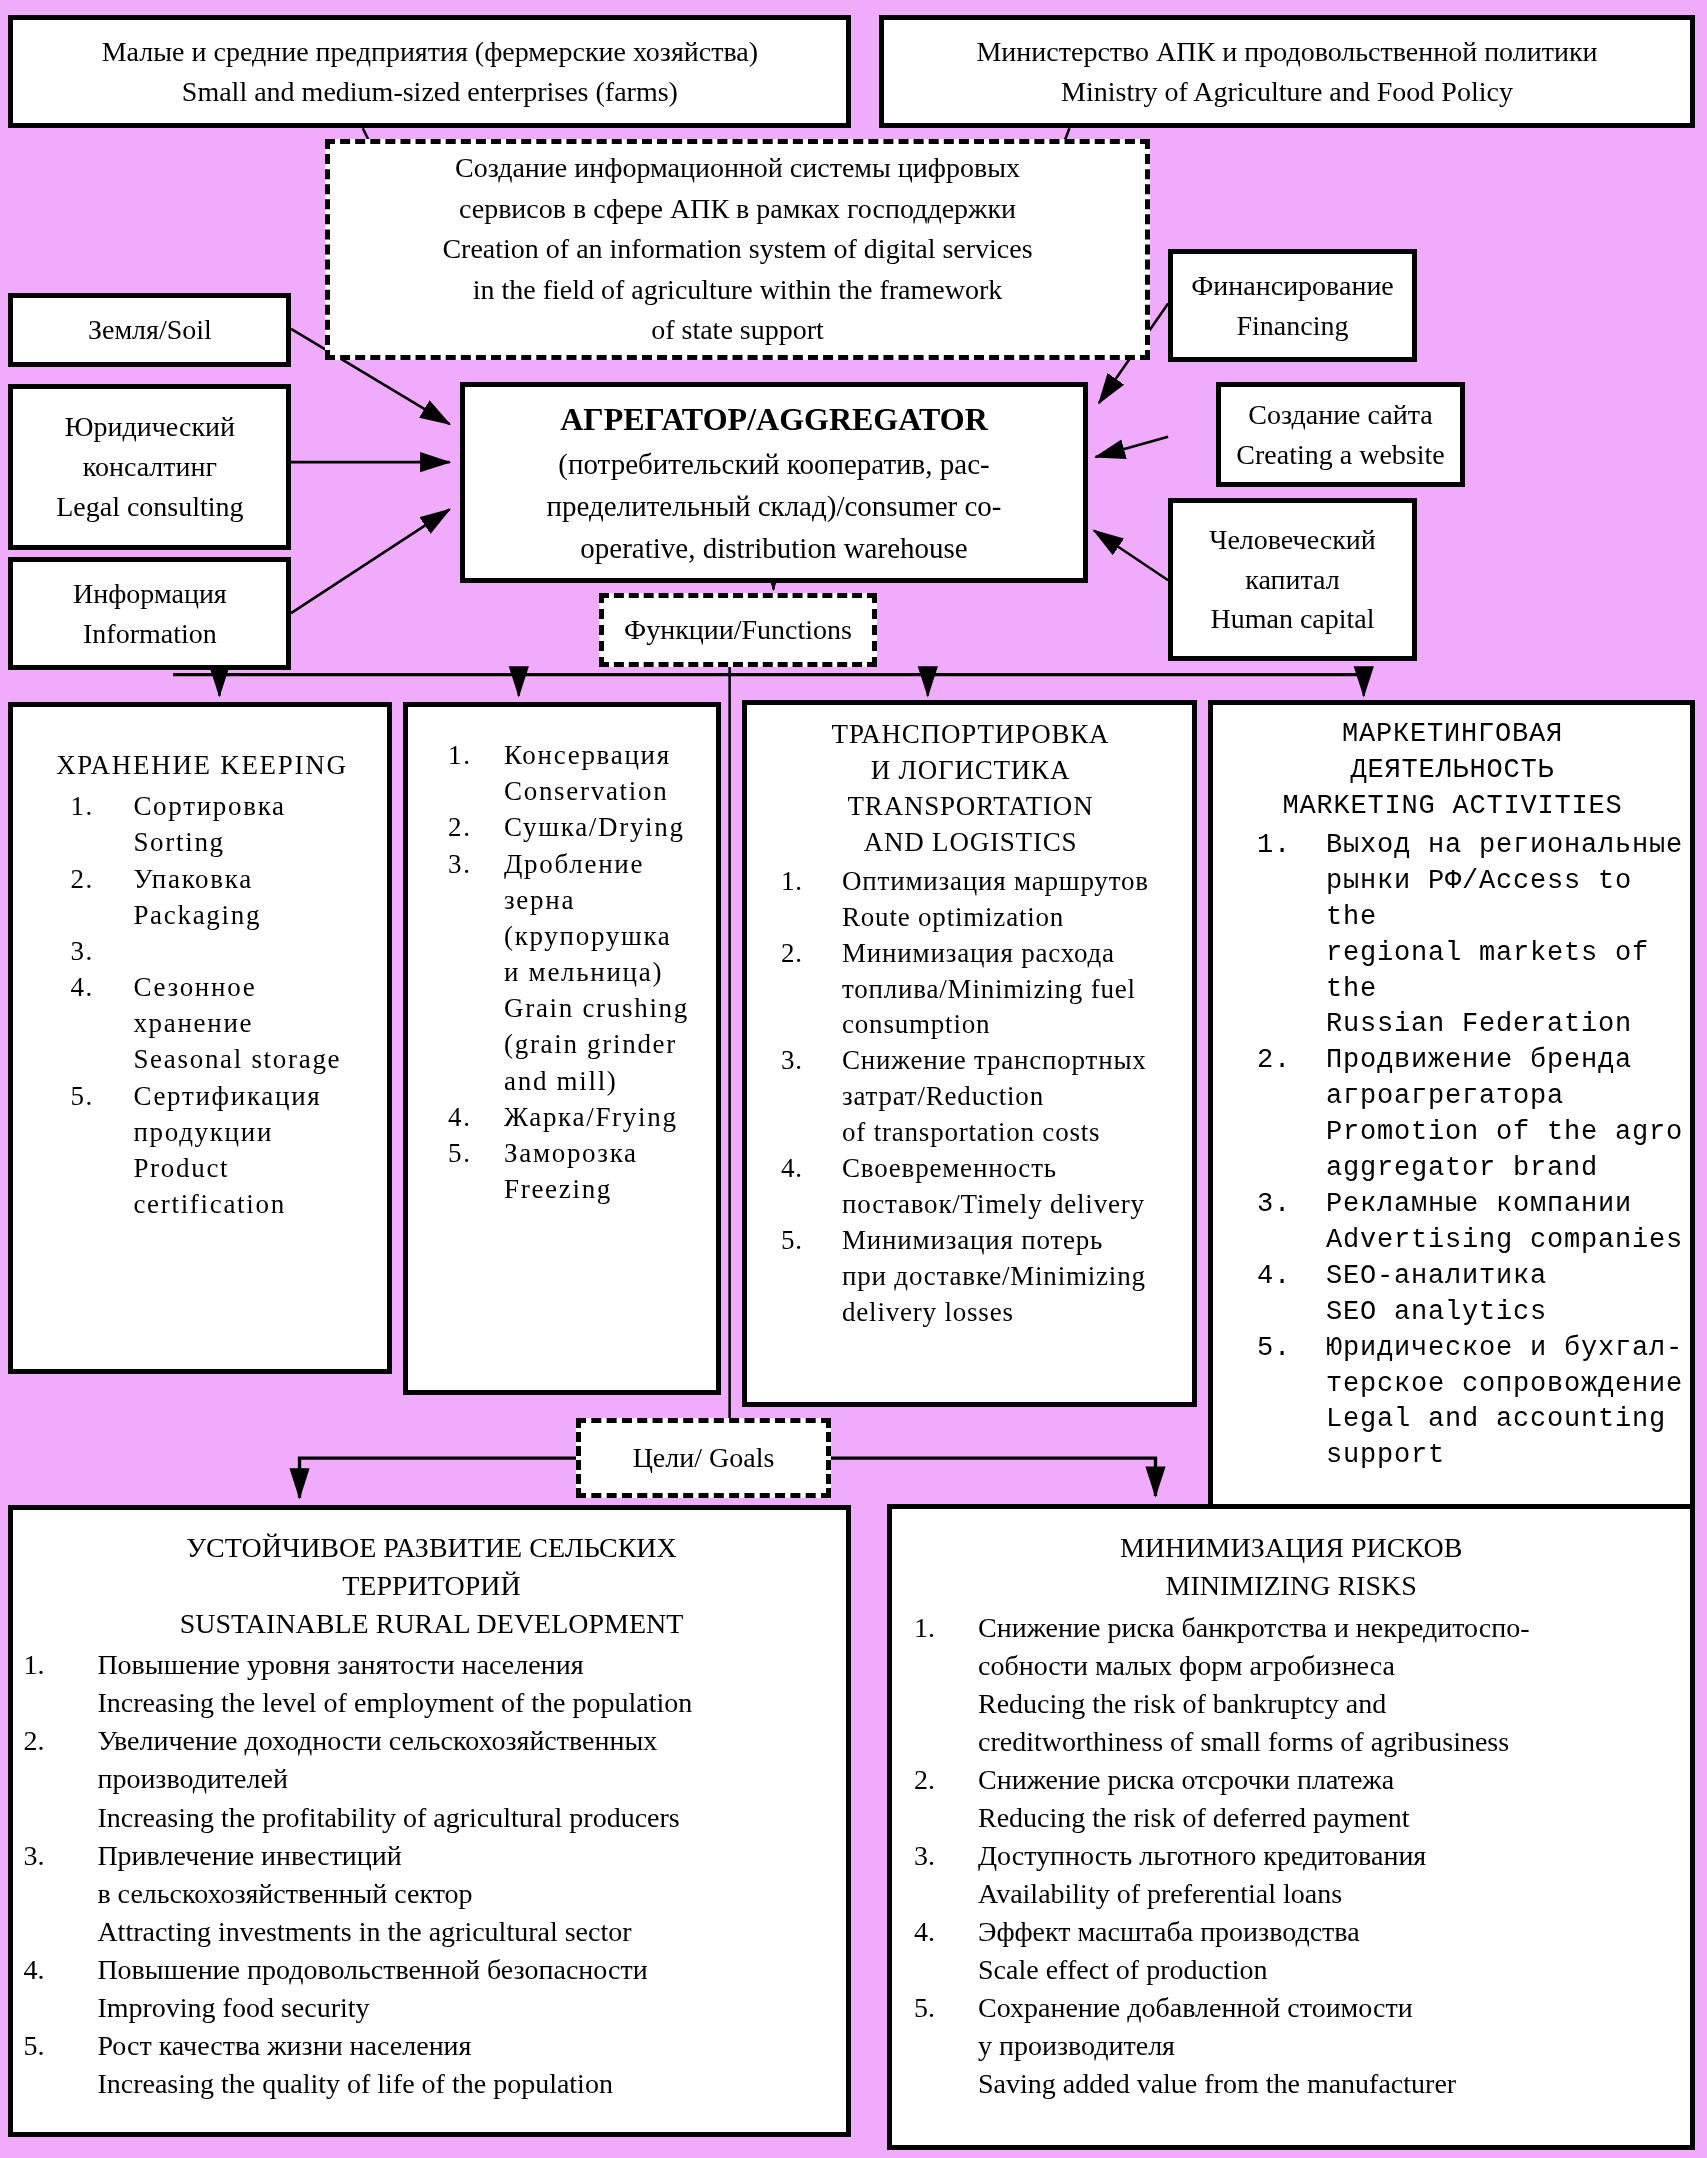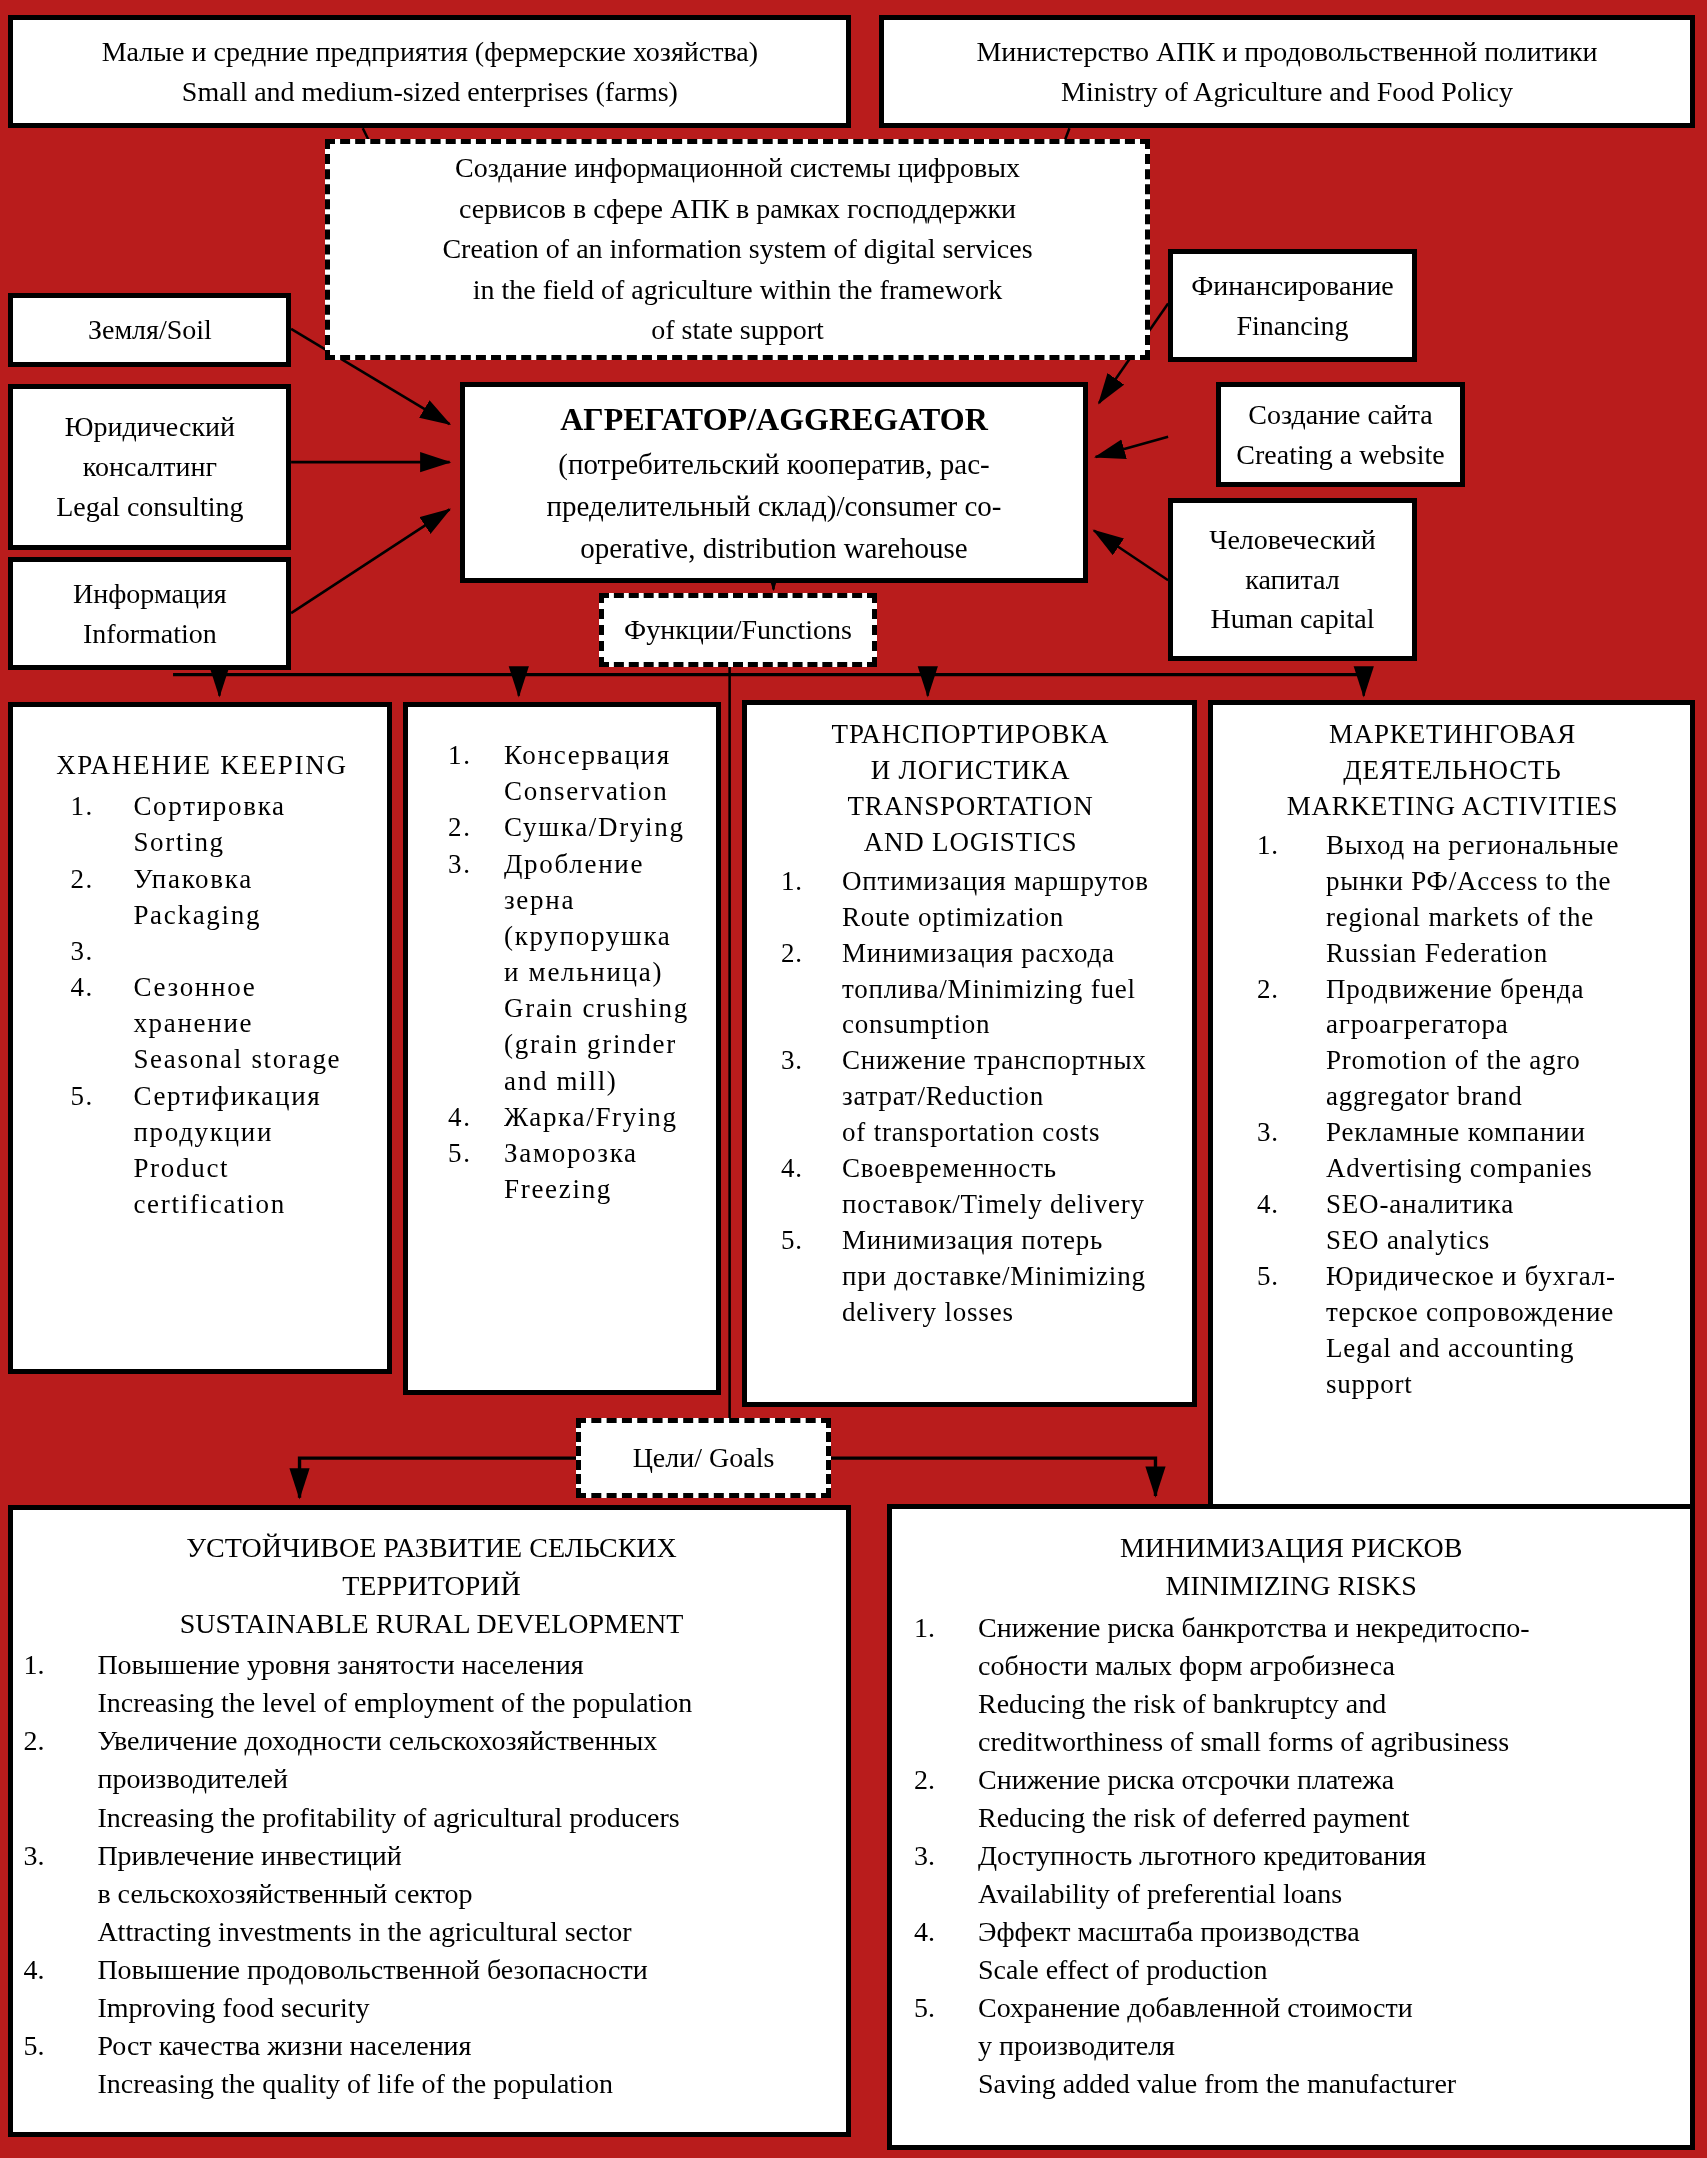--- a/index.html
+++ b/index.html
@@ -1,18 +1,18 @@
 <!DOCTYPE html>
 <html style="font-size:13.5px"><head>
 <meta charset="utf-8">
 <style>
   html,body { margin:0; padding:0; background:#ffffff; }
   #canvas {
     position:relative; width:1708px; height:2158px;
-    background:#b91c1c; color:#000;
+    background:#f0abfc; color:#000;
     font-family:"Liberation Serif", serif;
     overflow:hidden;
   }
   .box {
     position:absolute; box-sizing:border-box;
     border:5.9px solid #000; background:#fff;
     display:flex; flex-direction:column; justify-content:center; align-items:center;
     text-align:center; font-size:28px; line-height:1.42;
   }
   .dashed { border-style:dashed; }
@@ -204,21 +204,21 @@
 поставок/Timely delivery</span>
       </div>
     <div class="item">
         <span class="num">5.</span>
         <span class="txt">Минимизация потерь
 при доставке/Minimizing
 delivery losses</span>
       </div>
   </div>
 
-  <div class="panel c4" style="left:1208px; top:700px; width:487px; height:816px;">
+  <div class="panel c4" style="left:1208px; top:700px; width:487px; height:816px;font-family:Liberation Mono, monospace;">
     <div class="head">МАРКЕТИНГОВАЯ
 ДЕЯТЕЛЬНОСТЬ
 MARKETING ACTIVITIES</div>
     <div class="item">
         <span class="num">1.</span>
         <span class="txt">Выход на региональные
 рынки РФ/Access to the
 regional markets of the
 Russian Federation</span>
       </div>

